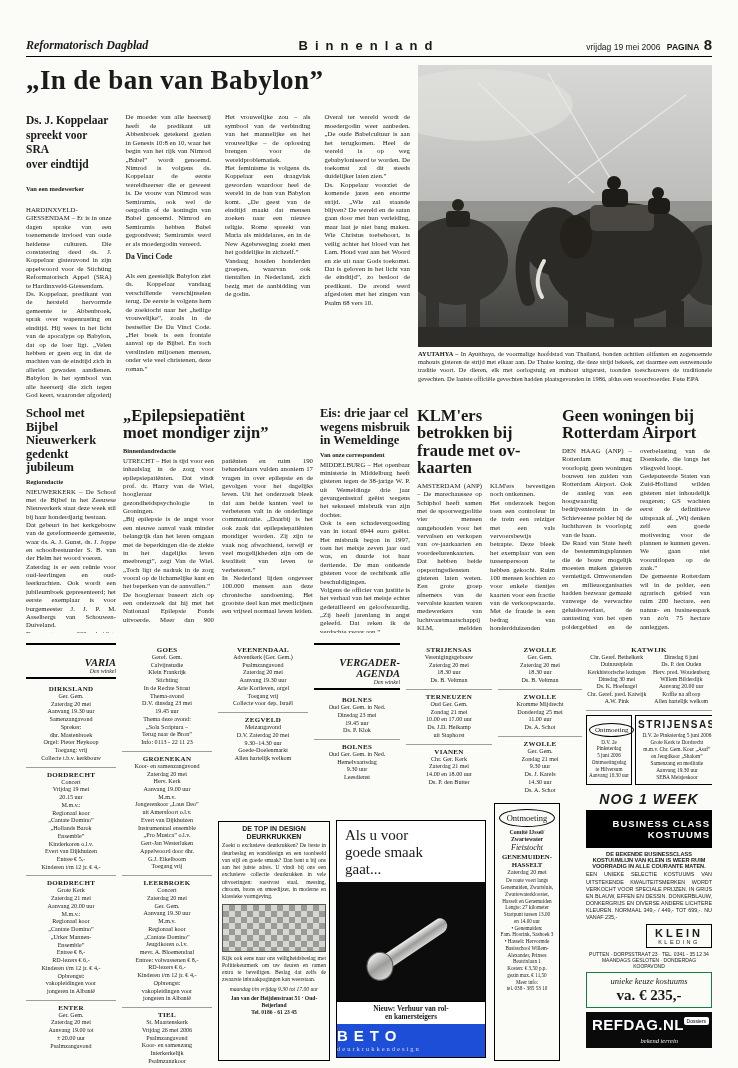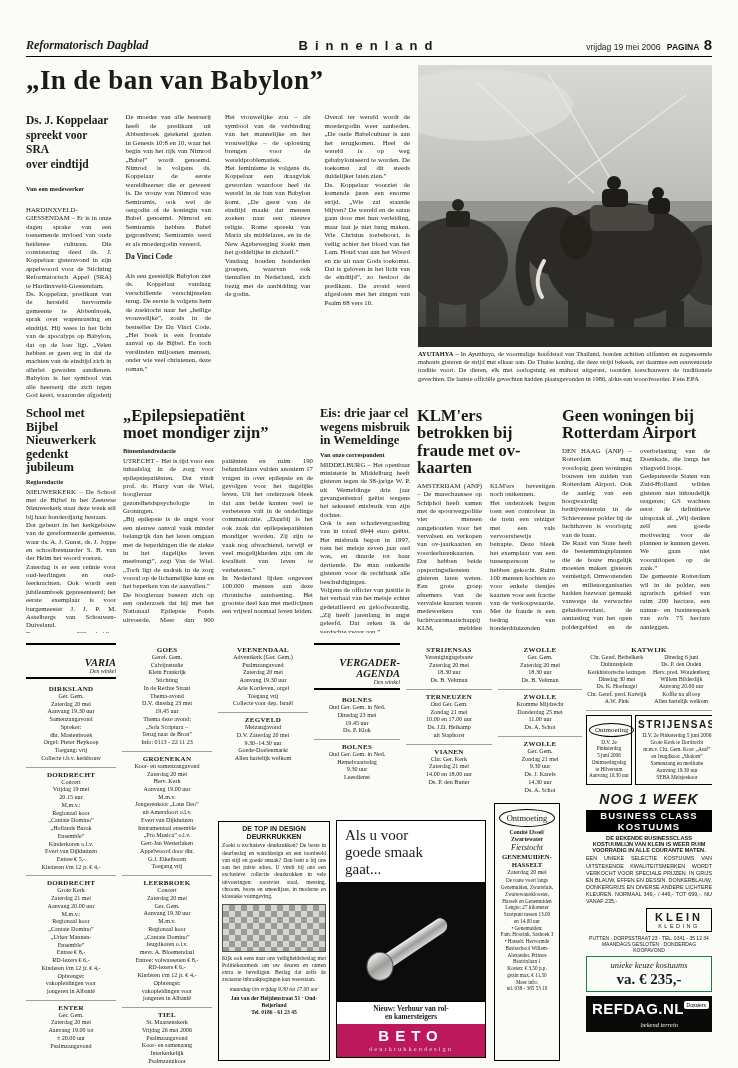--- a/index.html
+++ b/index.html
@@ -63,21 +63,21 @@
            background-size:12px 12px;background-position:0 0,6px 6px;}
   .dt-hours{font-style:italic;text-align:center;margin-top:2px;}
   .dt-contact{text-align:center;font-weight:bold;white-space:pre-line;margin-top:2px;}
 
   
   .ad-beto{position:absolute;left:310px;top:177px;width:150px;height:238px;border:1px solid #000;
            box-sizing:border-box;display:flex;flex-direction:column;background:#fff;overflow:hidden;}
   .beto-tag{font-size:15px;line-height:1.12;padding:6px 8px 5px;white-space:pre-line;}
   .beto-photo{flex:1;background:#0c0c0c;position:relative;}
   .beto-steiger{border-top:1px solid #000;padding:3px 2px;font-size:7.2px;font-weight:bold;text-align:center;white-space:pre-line;}
-  .beto-brand{background:#be185d;color:#fff;text-align:center;padding:3px 0 5px;}
+  .beto-brand{background:#1d4ed8;color:#fff;padding:3px 0 5px;}
   .beto-b1{font-family:"Liberation Sans",sans-serif;font-weight:bold;font-size:15px;letter-spacing:6px;}
   .beto-b2{display:block;font-size:6.5px;letter-spacing:2px;color:#ddd;}
 
   
   .ad-ontmoeting2{position:absolute;left:468px;top:160px;width:66px;height:258px;border:1px solid #000;
                   box-sizing:border-box;padding:3px 2px;text-align:center;overflow:hidden;}
   .oval{display:inline-block;border:1.2px solid #000;border-radius:50%;padding:3px 7px;
         font-size:8.5px;margin-bottom:2px;}
   .oval.small{font-size:7px;padding:2px 5px;}
   .o-org{font-size:5.8px;font-weight:bold;white-space:pre-line;line-height:1.15;}
@@ -89,22 +89,22 @@
   
   .colg{left:560px;width:126px;}
   .g-row{display:flex;gap:3px;margin-top:4px;}
   .ad-ontmoeting1{width:46px;border:1px solid #000;padding:2px;text-align:center;box-sizing:border-box;}
   .o1-body{font-size:5.2px;line-height:1.3;white-space:pre-line;}
   .ad-zangavond{flex:1;border:1.5px solid #000;padding:3px 2px;text-align:center;box-sizing:border-box;}
   .z-title{font-weight:bold;font-size:10px;letter-spacing:1.5px;font-family:"Liberation Sans",sans-serif;}
   .z-body{font-size:5.4px;line-height:1.3;white-space:pre-line;margin-top:2px;}
   .nog{font-family:"Liberation Sans",sans-serif;font-weight:bold;font-style:italic;font-size:14px;
        text-align:center;margin:6px 0 3px;letter-spacing:1px;}
-  .bcost{background:#000;color:#fff;text-align:center;font-family:"Liberation Sans",sans-serif;font-weight:bold;
-         font-size:9.5px;letter-spacing:1px;line-height:1.2;padding:0 2px;white-space:pre-line;}
+  .bcost{background:#000;color:#fff;text-align:right;font-family:"Liberation Sans",sans-serif;font-weight:bold;
+         font-size:9.5px;letter-spacing:1px;line-height:1.2;padding:8px 2px;white-space:pre-line;}
   .k-intro{font-family:"Liberation Sans",sans-serif;font-weight:bold;font-size:5.6px;text-align:center;margin:3px 0 2px;}
   .k-body{font-family:"Liberation Sans",sans-serif;font-size:5.4px;line-height:1.32;text-align:justify;}
   .k-brandrow{display:flex;justify-content:flex-end;margin:3px 0;}
   .k-brand{border:1.5px solid #000;padding:2px 8px;text-align:center;}
   .k-b1{font-family:"Liberation Sans",sans-serif;font-weight:bold;font-size:11px;letter-spacing:3px;display:block;text-align:center;}
   .k-b2{font-family:"Liberation Sans",sans-serif;font-size:5.5px;letter-spacing:2.5px;display:block;}
   .k-addr{font-family:"Liberation Sans",sans-serif;font-size:5px;text-align:center;white-space:pre-line;margin-bottom:3px;}
   .k-box{border:1px solid #15803d;text-align:center;padding:3px 2px;margin-bottom:4px;}
   .k-box .s{display:block;font-style:italic;font-size:8.5px;}
   .k-box .p{font-weight:bold;font-size:15px;}

